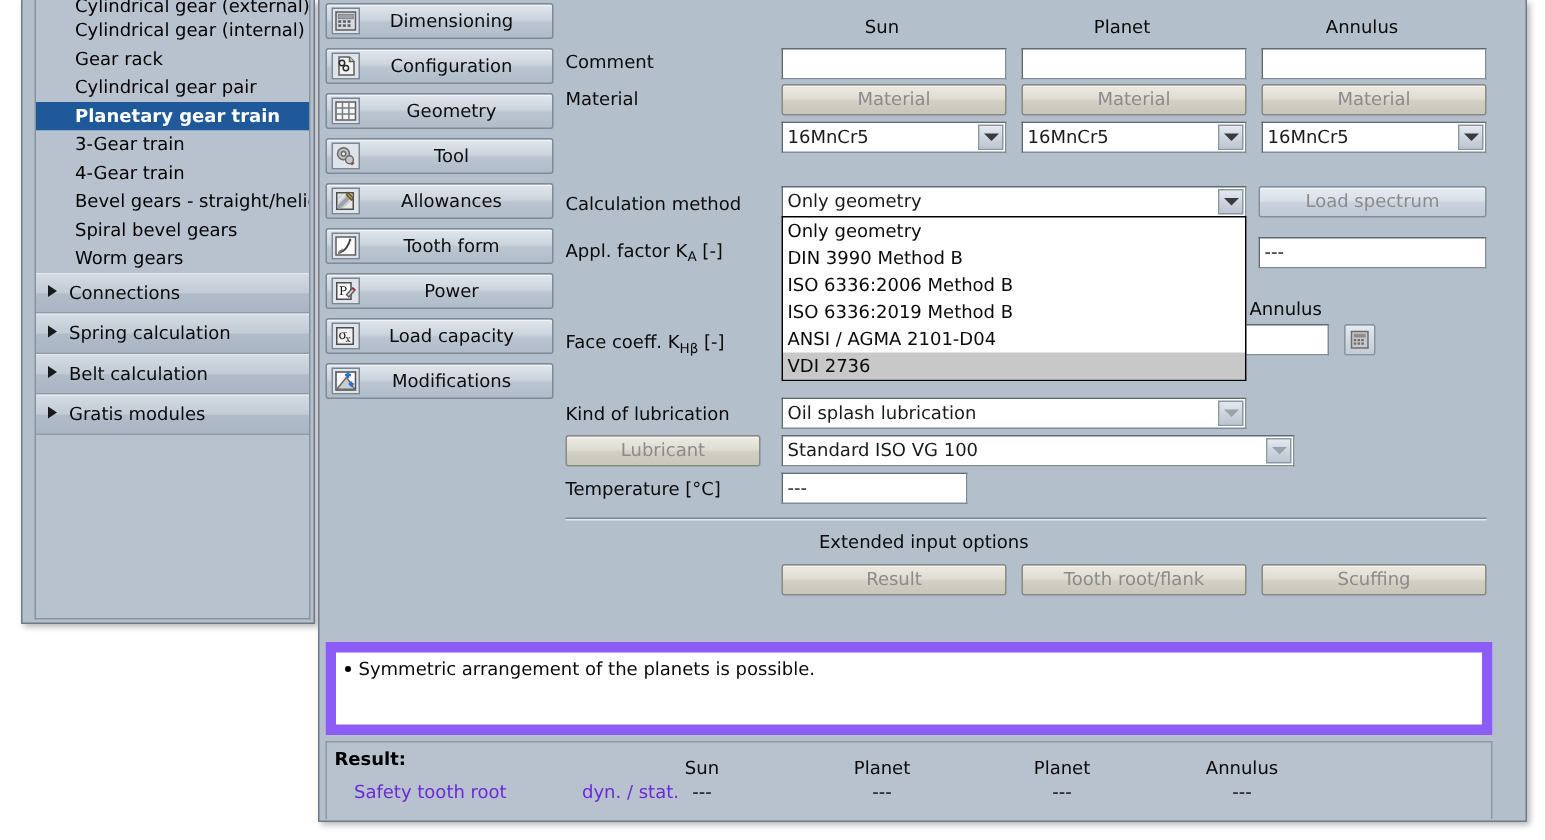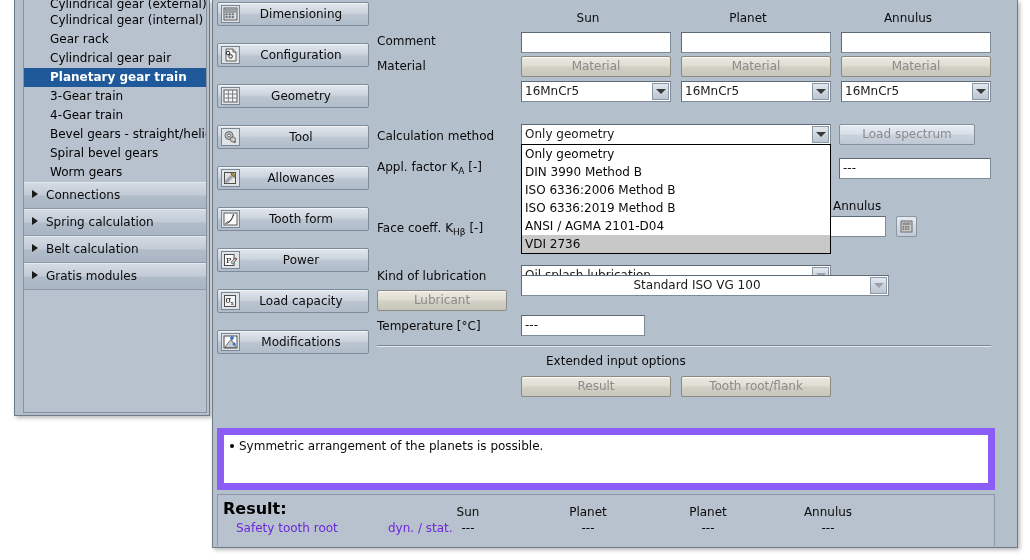--- a/index.html
+++ b/index.html
@@ -80,21 +80,21 @@
   }
 
   
   #btn-col {
     position: absolute; left: 4px; top: 2px;
     width: 152px;
   }
   .navbtn {
     position: relative;
     height: 24px;
-    margin-bottom: 17px;
+    margin-bottom: 6px;
     background: linear-gradient(to bottom,#e2e7ed 0%,#ccd4dd 45%,#bac5d1 55%,#b0bcc9 100%);
     border: 1px solid #7d8a98;
     border-radius: 2px;
     box-sizing: border-box;
     display: flex; align-items: center;
     cursor: default;
     box-shadow: inset 0 1px 0 #f2f5f8;
   }
   .navbtn .ico {
     width: 19px; height: 18px;
@@ -260,21 +260,21 @@
   #result {
     position: absolute; left: 4px; top: 494px;
     width: 778px; height: 52px;
     background: #b8c2ce;
     border: 1px solid #8d99a7;
     border-bottom: none;
     box-sizing: border-box;
   }
   #result .rtitle {
     position: absolute; left: 5px; top: 4px;
-    font-size: 16px; font-weight: bold; color: #000;
+    font-size: 12px; font-weight: bold; color: #000;
   }
   .rhead {
     position: absolute; top: 10px;
     font-size: 12px; color: #0a0a0a;
     text-align: center;
     white-space: nowrap;
   }
   .rlabel {
     position: absolute; top: 26px;
     font-size: 12px; color: #6d28d9;
@@ -469,21 +469,21 @@
 
       <div id="dropdown" style="left:148px;top:144px;width:310px;">
           <div class="opt">Only geometry</div>
           <div class="opt">DIN 3990 Method B</div>
           <div class="opt">ISO 6336:2006 Method B</div>
           <div class="opt">ISO 6336:2019 Method B</div>
           <div class="opt">ANSI / AGMA 2101-D04</div>
           <div class="opt hl">VDI 2736</div>
         </div>
 
-      <div class="pushbtn bluish" style="left:466px;top:124px;width:136px;height:21px;">Load spectrum</div>
+      <div class="pushbtn bluish" style="left:466px;top:124px;width:152px;height:21px;">Load spectrum</div>
 
       <div class="lbl-txt" style="left:4px;top:160px;">
         <span>Appl. factor K</span><sub>A</sub><span> [-]</span>
       </div>
       <div class="tfield" style="left:466px;top:158px;width:152px;height:21px;">---</div>
 
       <div class="lbl-txt" style="left:460px;top:199px;">Annulus</div>
       <div class="tfield" style="left:440px;top:216px;width:73px;height:21px;"></div>
       <div class="calcbtn" style="left:523px;top:216px;">
         <svg width="13" height="13" viewBox="0 0 13 13">
@@ -504,35 +504,36 @@
 
       <div class="lbl-txt" style="left:4px;top:269px;">Kind of lubrication</div>
       <div class="combo dis" style="left:148px;top:265px;width:310px;height:21px;">
         <div class="val">Oil splash lubrication</div>
         <div class="arrowbox">
             <span class="car"></span>
           </div>
       </div>
 
       <div class="pushbtn" style="left:4px;top:290px;width:130px;height:21px;">Lubricant</div>
-      <div class="combo dis" style="left:148px;top:275px;width:368px;height:21px;text-align:center;">
+      <div class="combo dis" style="left:148px;top:290px;width:342px;height:21px;">
         <div class="val">Standard ISO VG 100</div>
         <div class="arrowbox">
             <span class="car"></span>
           </div>
       </div>
 
       <div class="lbl-txt" style="left:4px;top:319px;">Temperature [°C]</div>
       <div class="tfield" style="left:148px;top:315px;width:124px;height:21px;">---</div>
 
       <div class="sep" style="left:4px;top:345px;width:614px;"></div>
 
       <div class="lbl-txt" style="left:148px;top:354px;margin-left:25px;">Extended input options</div>
       <div class="pushbtn" style="left:148px;top:376px;width:150px;height:21px;">Result</div>
       <div class="pushbtn" style="left:308px;top:376px;width:150px;height:21px;">Tooth root/flank</div>
+      <div class="pushbtn" style="left:468px;top:376px;width:150px;height:21px;">Scuffing</div>
     </div>
 
     <div id="msgbox">
       <div id="msglist">
           <div class="msgline"><span class="bullet"></span><span>Symmetric arrangement of the planets is possible.</span></div>
         </div>
     </div>
 
     <div id="result">
       <div class="rtitle">Result:</div>

